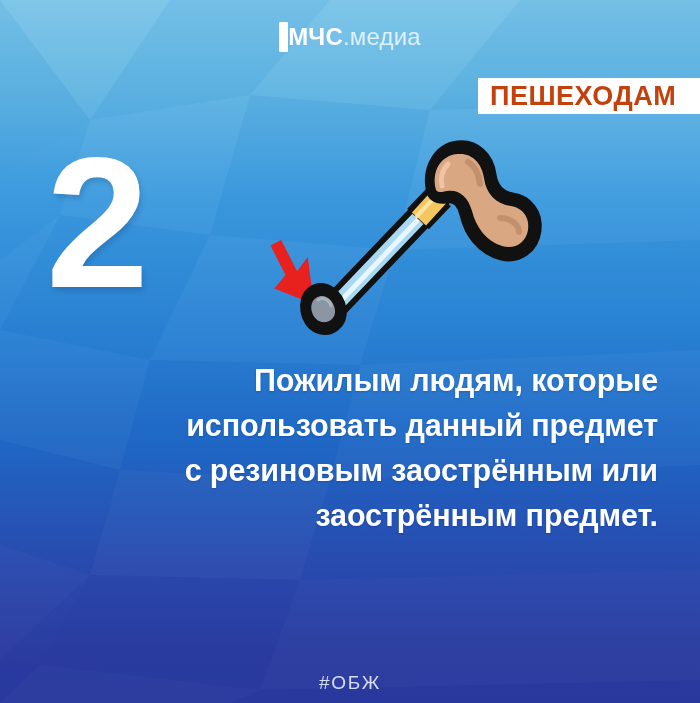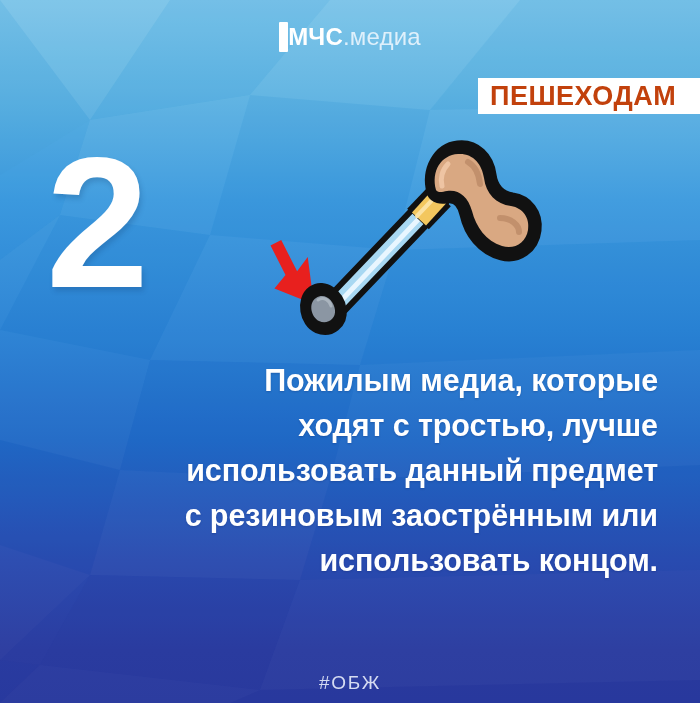--- a/index.html
+++ b/index.html
@@ -192,22 +192,21 @@
                C218,115 208,101 204,85
                C200,70 190,63 179,65
                C174,66 170,67 168,64 Z" fill="#d9a882"></path>
       <path d="M200,36 C207,40 211,49 212,58" stroke="#c2906c" stroke-width="6" fill="none" stroke-linecap="round"></path>
       <path d="M232,92 C243,92 251,99 251,106" stroke="#c2906c" stroke-width="6" fill="none" stroke-linecap="round"></path>
       <path d="M180,38 C174,44 172,53 174,60" stroke="#eec4a3" stroke-width="5" fill="none" stroke-linecap="round"></path>
     </g>
   </svg>
 
   <div class="body-text">
-    <span class="ln">Пожилым медиа, которые</span>
-    <span class="ln">ходят с тростью, лучше</span>
+    <span class="ln">Пожилым людям, которые</span>
     <span class="ln">использовать данный предмет</span>
     <span class="ln">с резиновым заострённым или</span>
-    <span class="ln">использовать концом.</span>
+    <span class="ln">заострённым предмет.</span>
   </div>
 
   <div class="footer">#ОБЖ</div>
 
 </div>
 
 </body></html>

